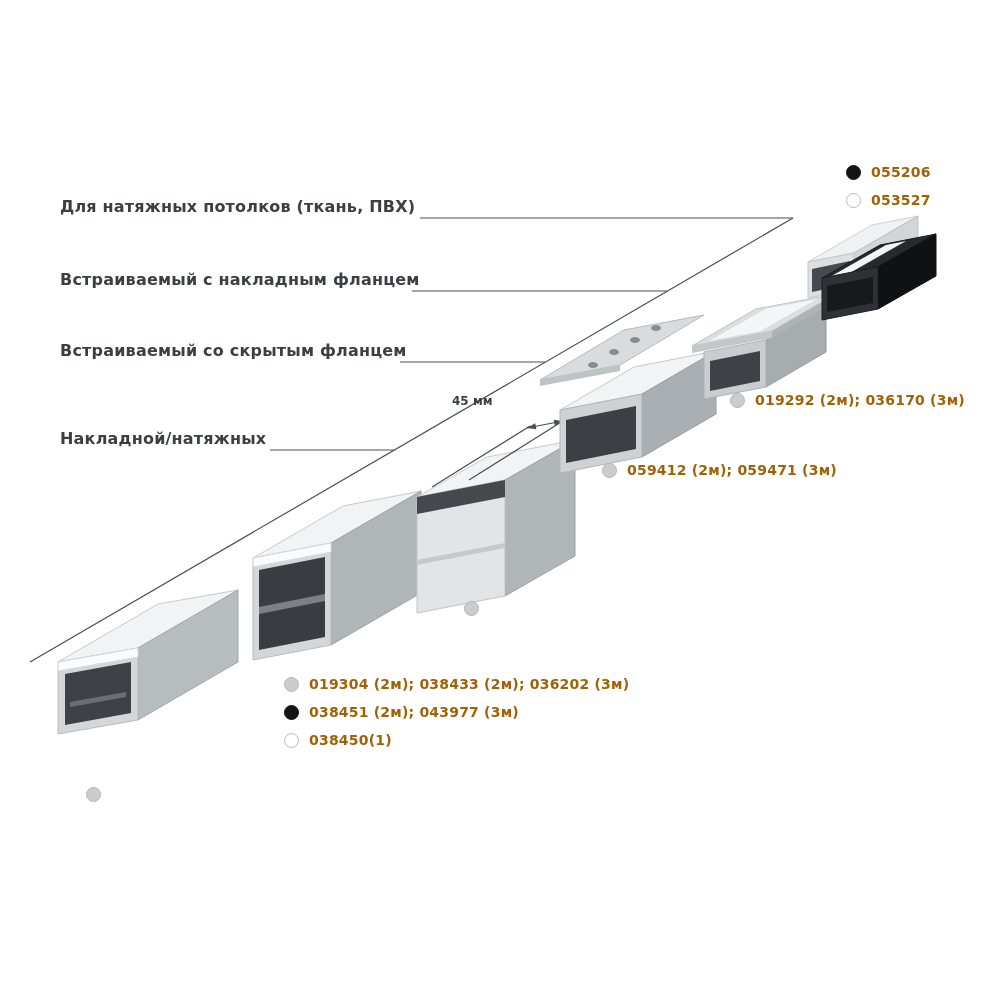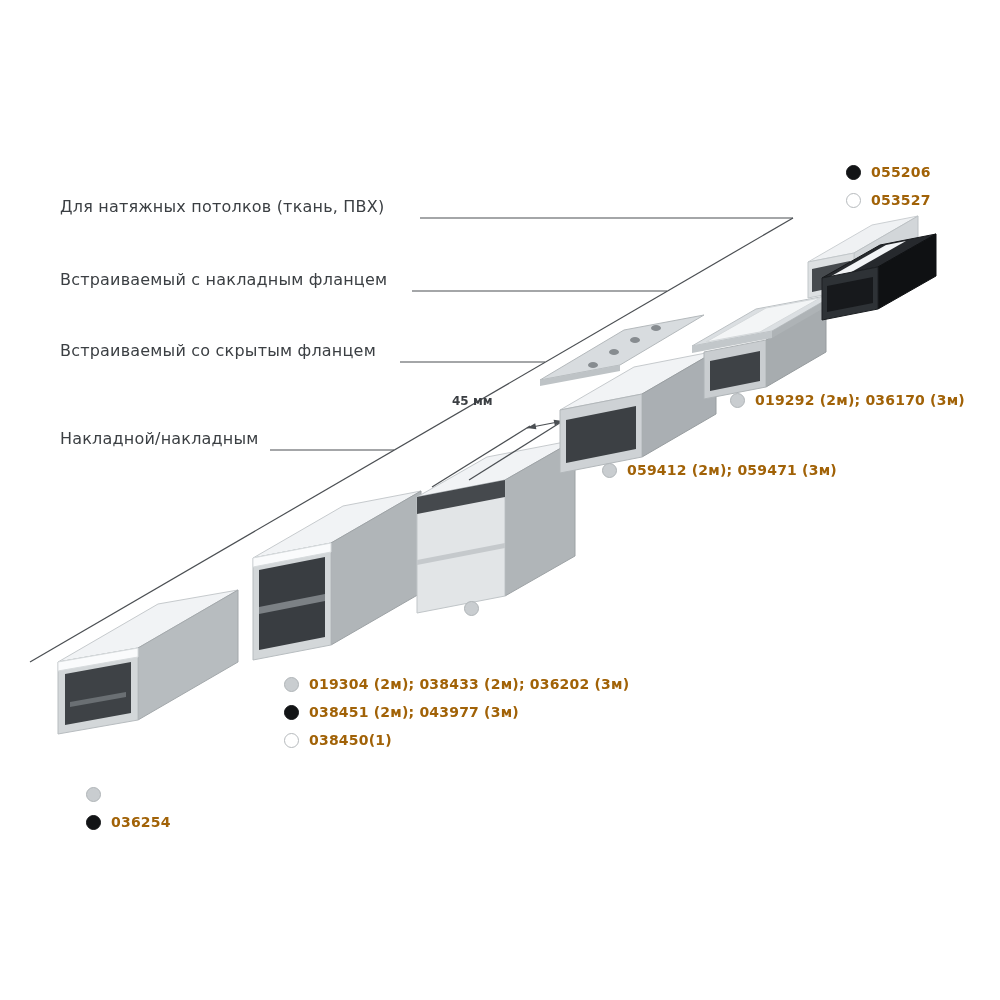--- a/index.html
+++ b/index.html
@@ -2,21 +2,21 @@
 <html><head>
 <meta charset="utf-8">
 <style>
   html,body{margin:0;padding:0;background:#ffffff;}
   .canvas{
     position:relative;width:1000px;height:1000px;background:#ffffff;
     font-family:"DejaVu Sans","Liberation Sans",sans-serif;overflow:hidden;
   }
   svg.diagram{position:absolute;left:0;top:0;width:1000px;height:1000px;}
   .cat-label{
-    position:absolute;font-size:16px;font-weight:normal;color:#3b3f43;
+    position:absolute;font-size:16px;font-weight:bold;color:#3b3f43;
     white-space:nowrap;letter-spacing:.2px;
   }
   .dim-label{
     position:absolute;font-size:12px;font-weight:bold;color:#3b3f43;white-space:nowrap;
   }
   .art-group{position:absolute;}
   .art-row{display:flex;align-items:center;gap:10px;height:28px;}
   .dot{width:15px;height:15px;border-radius:50%;display:inline-block;flex:0 0 15px;box-sizing:border-box;}
   .dot[data-color="gray"]{background:#c9cdd0;border:1px solid #b0b5b8;}
   .dot[data-color="black"]{background:#121416;border:1px solid #121416;}
@@ -106,21 +106,21 @@
       <polygon points="828,278 848,274 906,241 886,245" fill="#f2f4f6" stroke="none"></polygon>
       <polygon points="878,267 936,234 936,276 878,309" fill="#0f1113" stroke="#0f1113"></polygon>
       <polygon points="822,278 878,267 878,309 822,320" fill="#2e3236" stroke="#1c1f22"></polygon>
       <polygon points="827,286 873,277 873,303 827,312" fill="#17191c" stroke="none"></polygon>
     </g>
   </svg>
 
   <div class="cat-label" style="left:60px;top:197px;">Для натяжных потолков (ткань, ПВХ)</div>
   <div class="cat-label" style="left:60px;top:341px;">Встраиваемый со скрытым фланцем</div>
   <div class="cat-label" style="left:60px;top:270px;">Встраиваемый с накладным фланцем</div>
-  <div class="cat-label" style="left:60px;top:429px;">Накладной/накладным</div>
+  <div class="cat-label" style="left:60px;top:429px;">Накладной/натяжных</div>
 
   <div class="dim-label" style="left:452px;top:394px;">45 мм</div>
 
   <div class="art-group" style="left:846px;top:158px;">
     <div class="art-row">
       <span class="dot" data-color="black"></span>
       <span class="art-text">055206</span>
     </div>
     <div class="art-row">
       <span class="dot" data-color="white"></span>
@@ -160,19 +160,15 @@
     <div class="art-row">
       <span class="dot" data-color="white"></span>
       <span class="art-text">038450(1)</span>
     </div>
   </div>
 
   <div class="art-group" style="left:86px;top:780px;">
     <div class="art-row">
       <span class="dot" data-color="gray"></span>
     </div>
-    <div class="art-row">
-      <span class="dot" data-color="black"></span>
-      <span class="art-text">036254</span>
-    </div>
   </div>
 
 </div>
 
 </body></html>

